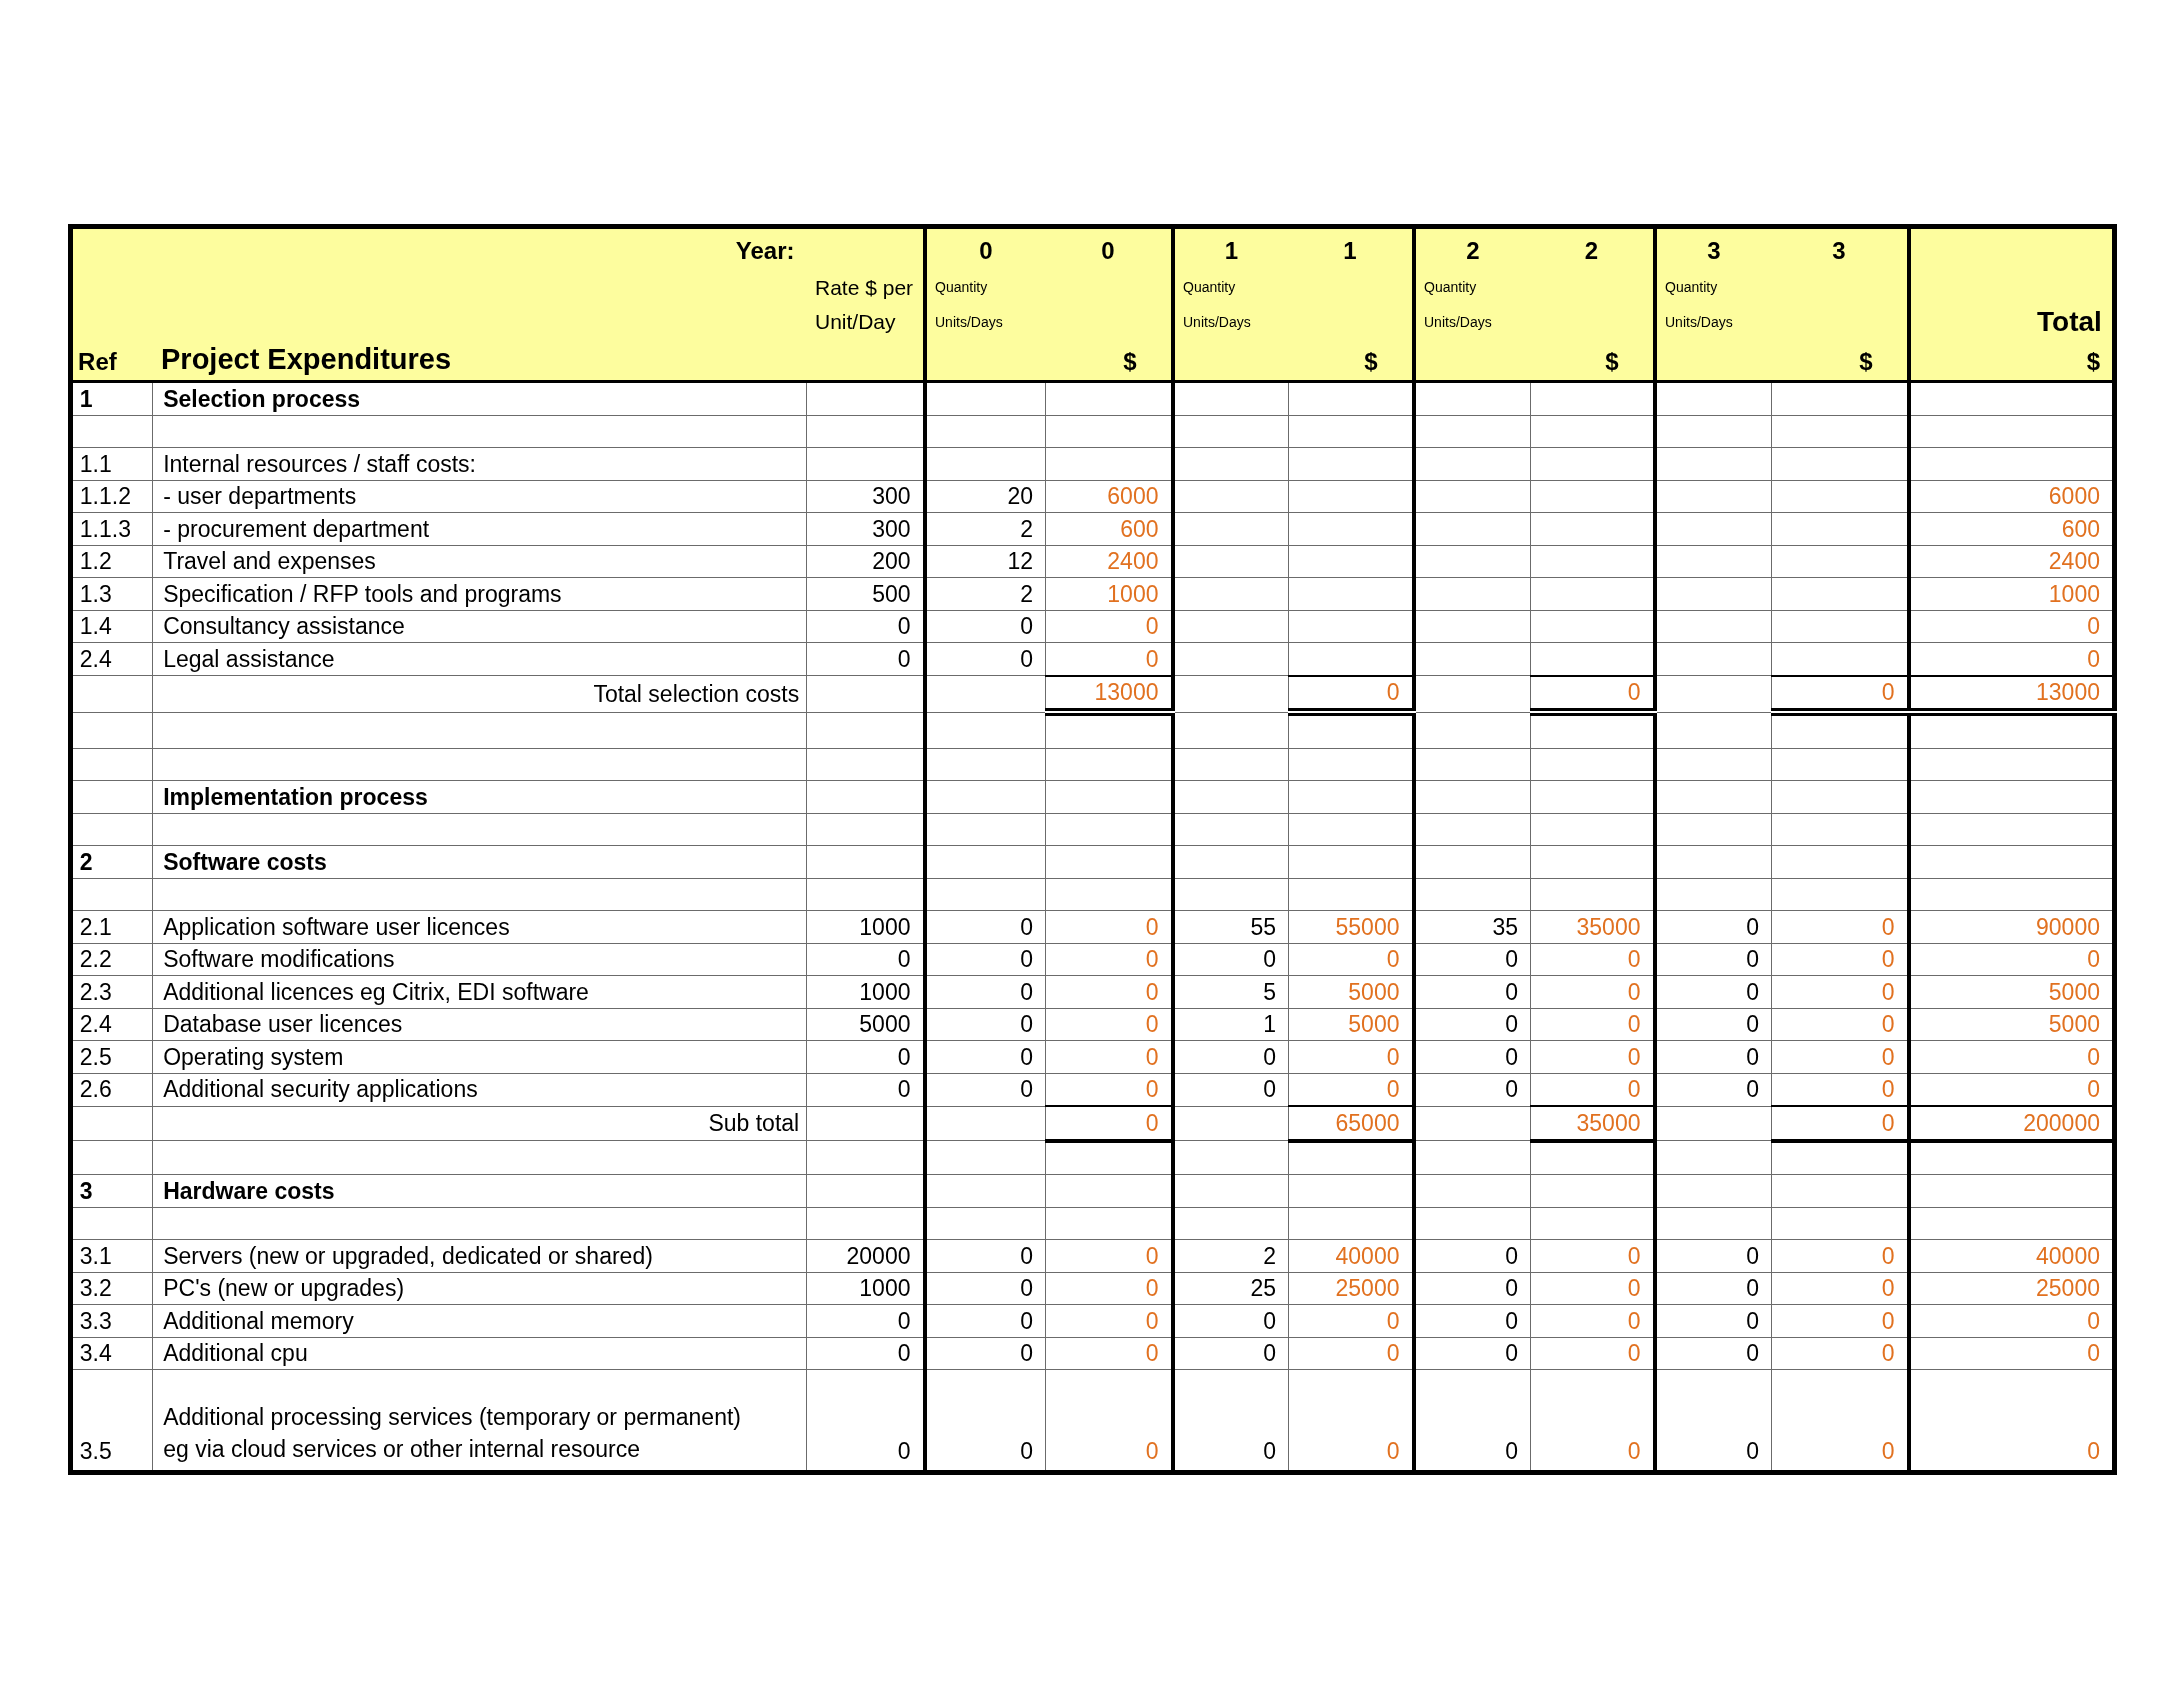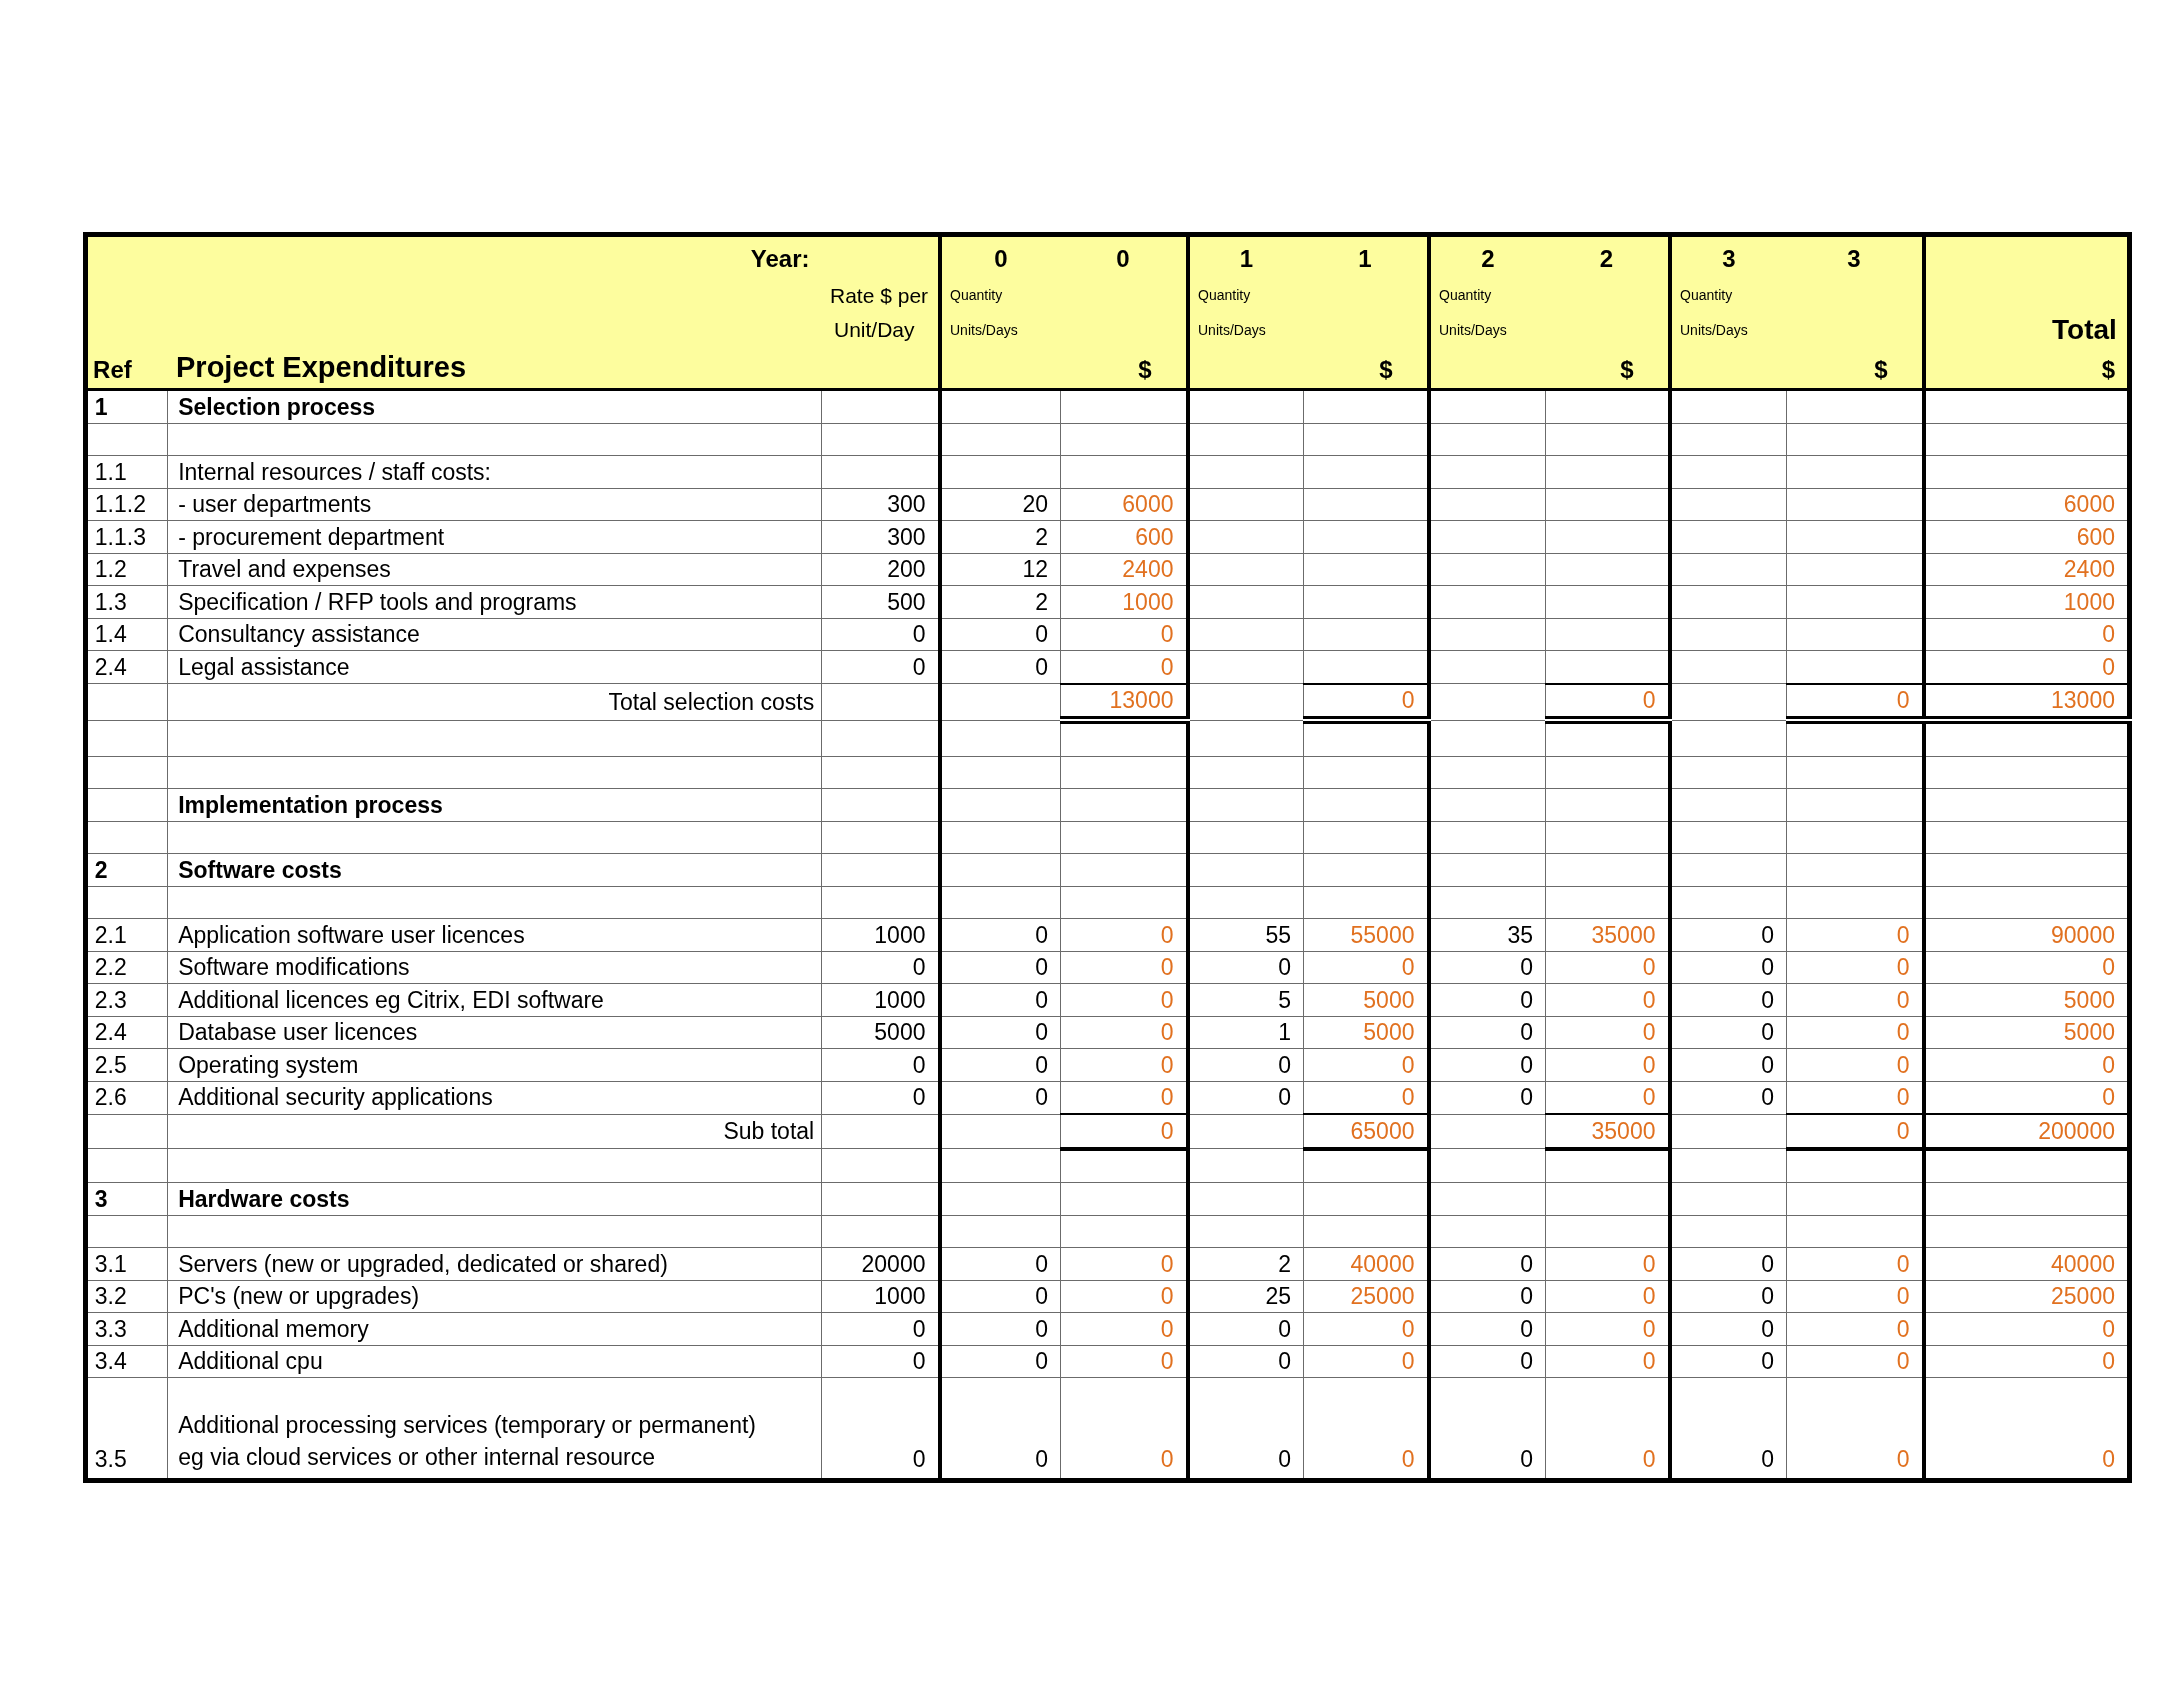--- a/index.html
+++ b/index.html
@@ -1,20 +1,20 @@
 <!DOCTYPE html>
 <html style="--header-bg: #FDFD9E; --accent: #E17120;font-size:13.6px"><head>
 <meta charset="utf-8">
 <style>
   html,body{margin:0;padding:0;background:#fff;}
   body{
     width:2181px;height:1685px;position:relative;
     font-family:"Liberation Sans",sans-serif;color:#000;
   }
-  .sheet{position:absolute;left:68px;top:232px;margin-left:15px;}
+  .sheet{position:absolute;left:68px;top:224px;}
   table{
     border-collapse:collapse;table-layout:fixed;width:2044px;
     border:5.1px solid #000;
   }
   td{
     overflow:hidden;white-space:nowrap;vertical-align:middle;
     font-size:23px;line-height:1.25;
     height:31.5px;padding:0 8.5px;
     border:1.7px solid #6b6b6b;
   }
@@ -23,21 +23,21 @@
     background:var(--header-bg,#FDFD9E);
     border:0 none;
   }
   thead tr.h1 td{height:43px;vertical-align:middle;}
   thead tr.h2 td,thead tr.h3 td{height:32px;}
   thead tr.h4 td{height:32px;vertical-align:bottom;padding-bottom:3.4px;}
   thead tr:last-child td{border-bottom:3.4px solid #000;}
   thead td.g{border-left:4.3px solid #000;}
   .h-year{text-align:right;font-weight:bold;font-size:24px;padding-right:12px;}
   .h-num{text-align:center;font-weight:bold;font-size:24px;}
-  .h-rate{text-align:center;font-size:21px;padding-right:19px;}
+  .h-rate{text-align:left;font-size:21px;padding-right:19px;}
   .h-qty{text-align:left;font-size:14px;}
   .h-dollar{text-align:right;font-weight:bold;font-size:24px;padding-right:34px;}
   .h-dollar-total{text-align:right;font-weight:bold;font-size:24px;padding-right:12px;}
   .h-total{text-align:right;font-weight:bold;font-size:28px;padding-right:10.2px;vertical-align:bottom;padding-bottom:1.7px;}
   .h-ref{text-align:left;font-weight:bold;font-size:24px;padding-left:5.1px;}
   .h-exp{text-align:left;font-weight:bold;font-size:29px;padding-left:8.5px;}
   
   tbody td.g{border-left:4.3px solid #000;}
   .c-ref{padding:0 3.4px 0 6.8px;text-align:left;}
   .c-label{text-align:left;padding:0 6.8px 0 10.2px;}

